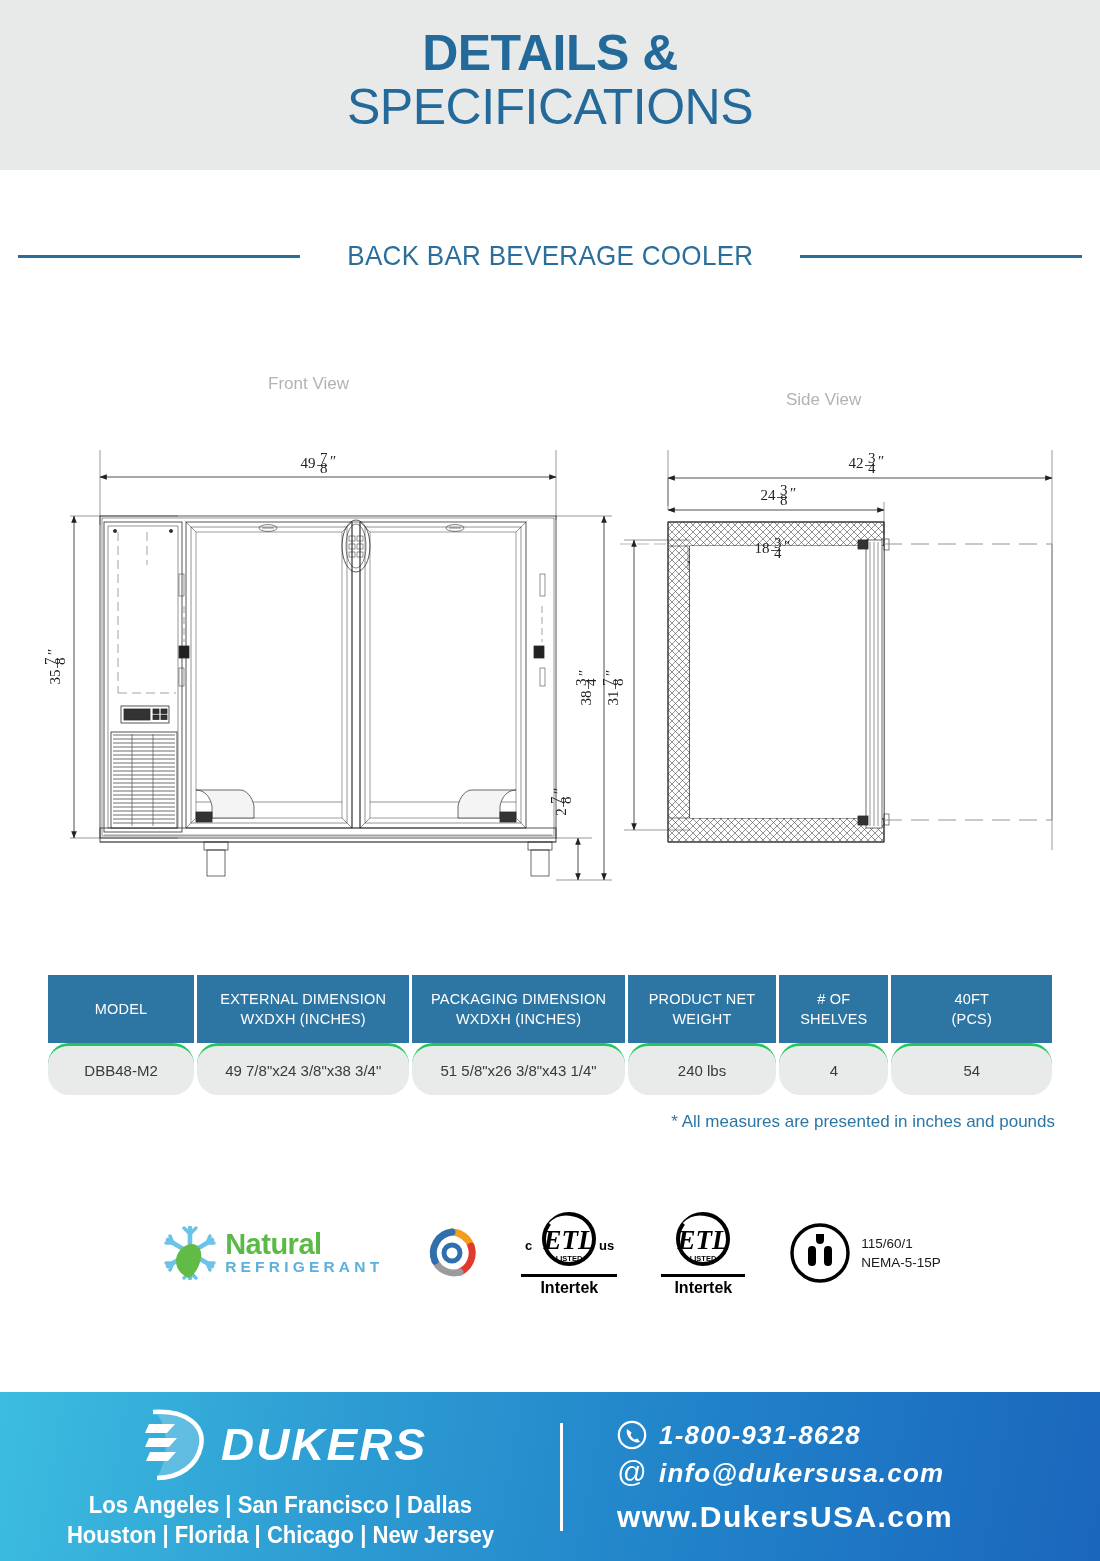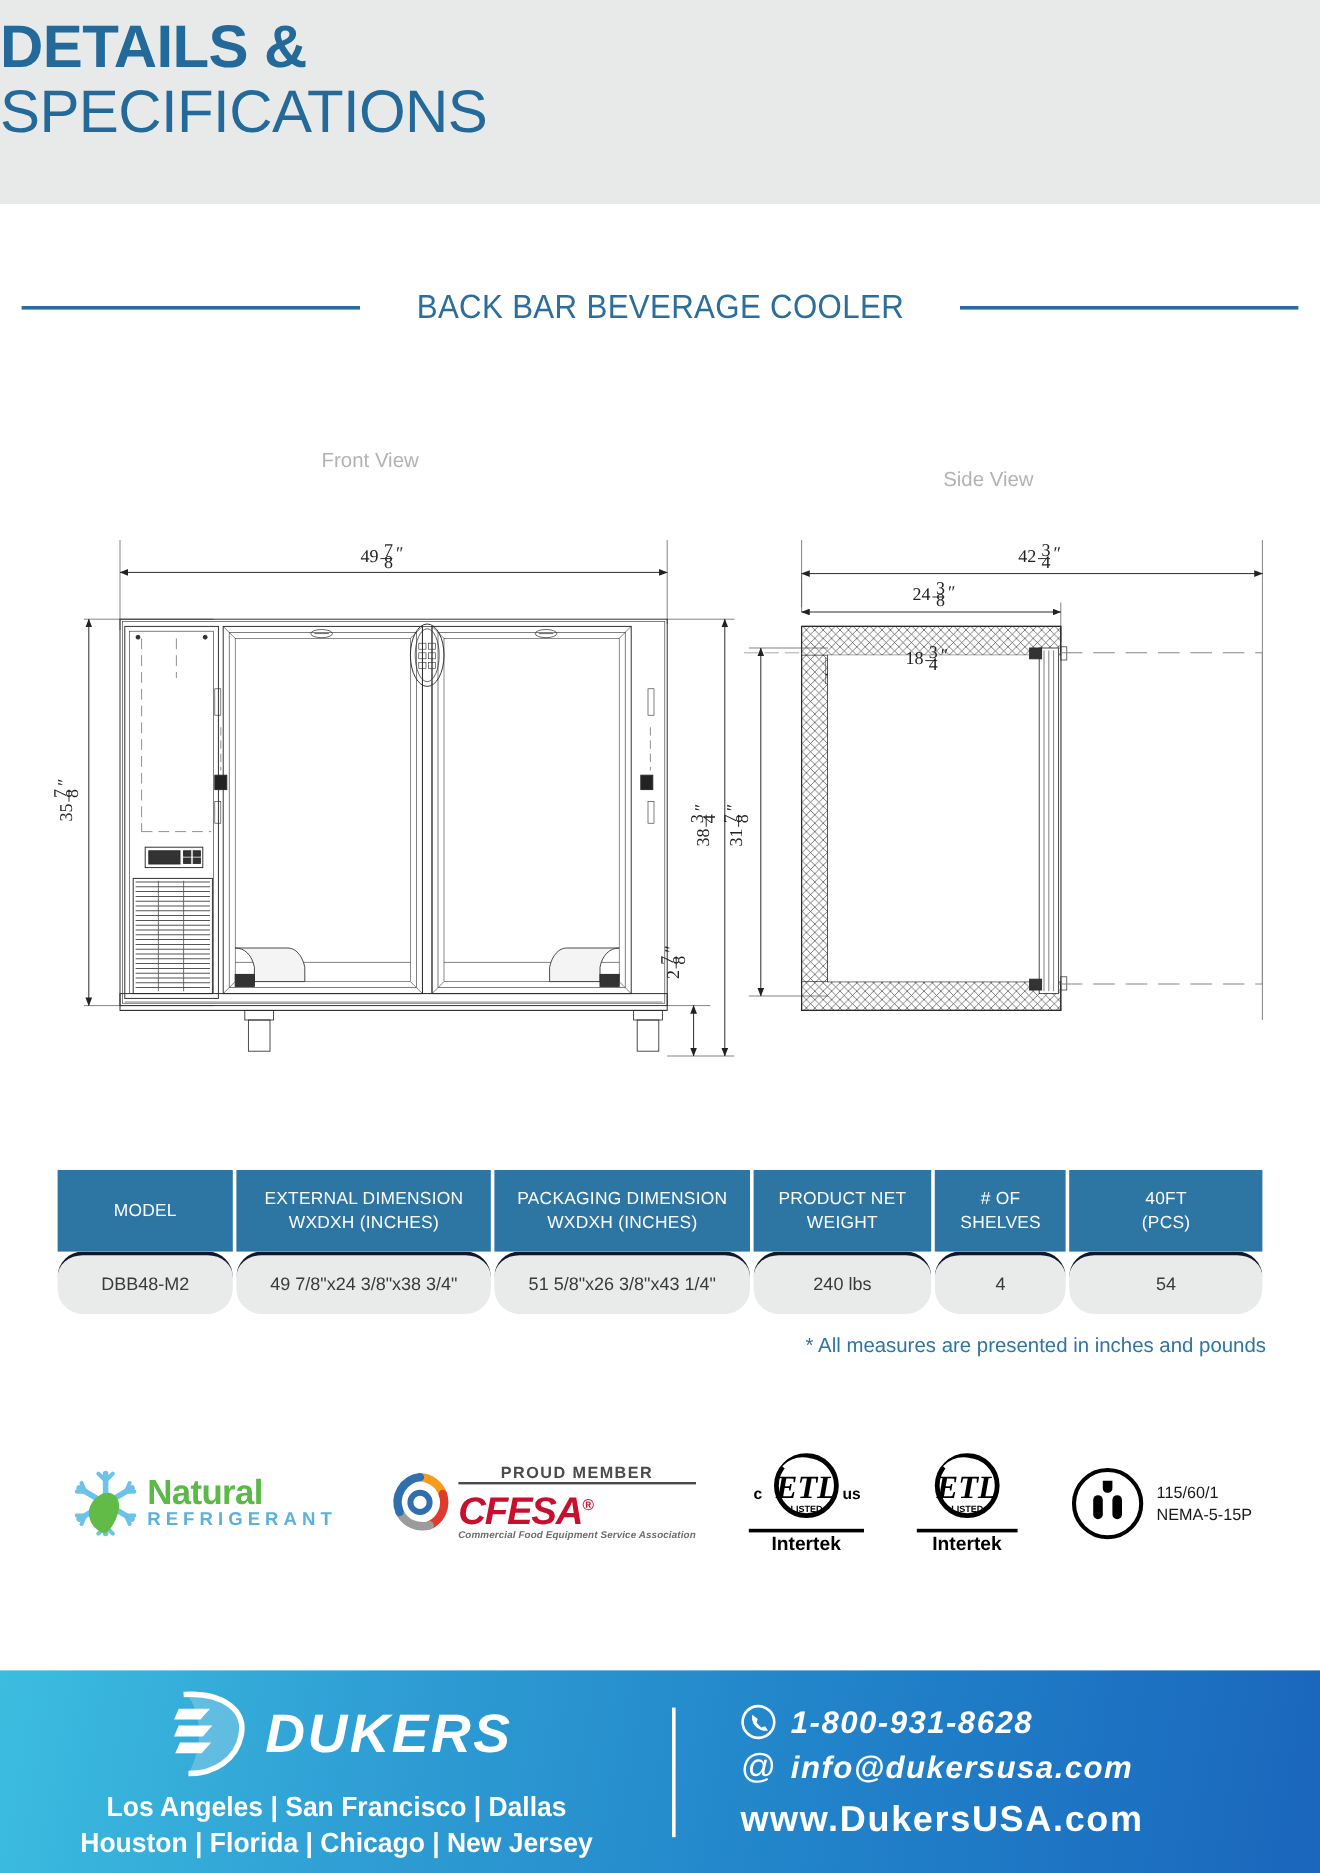--- a/index.html
+++ b/index.html
@@ -10,22 +10,22 @@
     overflow: hidden;
   }
   .page { position: relative; width: 1100px; height: 1561px; background: #fff; }
 
   
   .header-band {
     position: absolute; left: 0; top: 0; width: 1100px; height: 170px;
     background: #e8eaea;
   }
   .header-title {
-    position: absolute; left: 0; top: 12px; width: 1100px;
-    color: #23699a;
+    position: absolute; left: 0; top: 26px; width: 1100px;
+    text-align: center; color: #23699a;
     font-family: "Liberation Sans Narrow", "Liberation Sans", sans-serif;
     font-weight: bold; letter-spacing: -0.5px;
   }
   .header-title .l1 { display: block; font-size: 50px; line-height: 54px; }
   .header-title .l2 { display: block; font-size: 50px; line-height: 54px; font-weight: normal; }
 
   
   .section-title-row {
     position: absolute; left: 0; top: 236px; width: 1100px; height: 40px;
     display: flex; align-items: center; gap: 32px; padding: 0 18px;
@@ -54,21 +54,21 @@
   }
   .spec-table th {
     background: #2d76a4; color: #fff; font-weight: normal;
     font-size: 14.5px; line-height: 20px; padding: 14px 4px; vertical-align: middle;
     text-align: center; letter-spacing: 0.2px;
   }
   .spec-table td {
     background: #e9eaea; color: #3a3a3a; font-size: 15px;
     padding: 16px 4px; text-align: center; vertical-align: middle;
   }
-  .spec-table tr.body-row td { border-top: 3px solid #0f172a; border-radius: 21px; }
+  .spec-table tr.body-row td { border-top: 3px solid #22c55e; border-radius: 21px; }
   .note {
     position: absolute; right: 45px; top: 1112px;
     color: #2d76a4; font-size: 17px;
   }
 
   
   .certs {
     position: absolute; left: 0; top: 1195px; width: 1100px; height: 115px;
     display: flex; align-items: center; justify-content: center; gap: 44px;
   }
@@ -485,27 +485,20 @@
 
     <div class="cert">
       <div class="cfesa-block">
         <svg width="50" height="50" viewBox="0 0 50 50">
           <path d="M25,4 A21,21 0 0,1 44,18" stroke="#f59b1d" stroke-width="7" fill="none" stroke-linecap="round"></path>
           <path d="M44,18 A21,21 0 0,1 33,44" stroke="#e03a2f" stroke-width="7" fill="none" stroke-linecap="round"></path>
           <path d="M33,44 A21,21 0 0,1 8,33" stroke="#9b9b9b" stroke-width="7" fill="none" stroke-linecap="round"></path>
           <path d="M8,33 A21,21 0 0,1 25,4" stroke="#2f6fae" stroke-width="7" fill="none" stroke-linecap="round"></path>
           <circle cx="25" cy="25" r="8" stroke="#2f6fae" stroke-width="5" fill="none"></circle>
         </svg>
-        <div class="cfesa-text">
-          <div class="cf-proud">PROUD MEMBER</div>
-          <div class="cf-main">
-            <span>CFESA</span><span style="font-size:13px;vertical-align:super;">®</span>
-          </div>
-          <div class="cf-sub">Commercial Food Equipment Service Association</div>
-        </div>
       </div>
     </div>
 
     <div class="cert">
       <div class="etl-block">
         <svg width="96" height="60" viewBox="0 0 96 60">
           <text x="4" y="41" font-size="13" font-weight="bold" font-family="Liberation Sans, sans-serif" fill="#000">c</text>
           <text x="78" y="41" font-size="13" font-weight="bold" font-family="Liberation Sans, sans-serif" fill="#000">us</text>
           <circle cx="48" cy="30" r="25" fill="none" stroke="#000" stroke-width="4"></circle>
           <path d="M30,16 A22,22 0 0,1 50,10" fill="none" stroke="#fff" stroke-width="6"></path>

